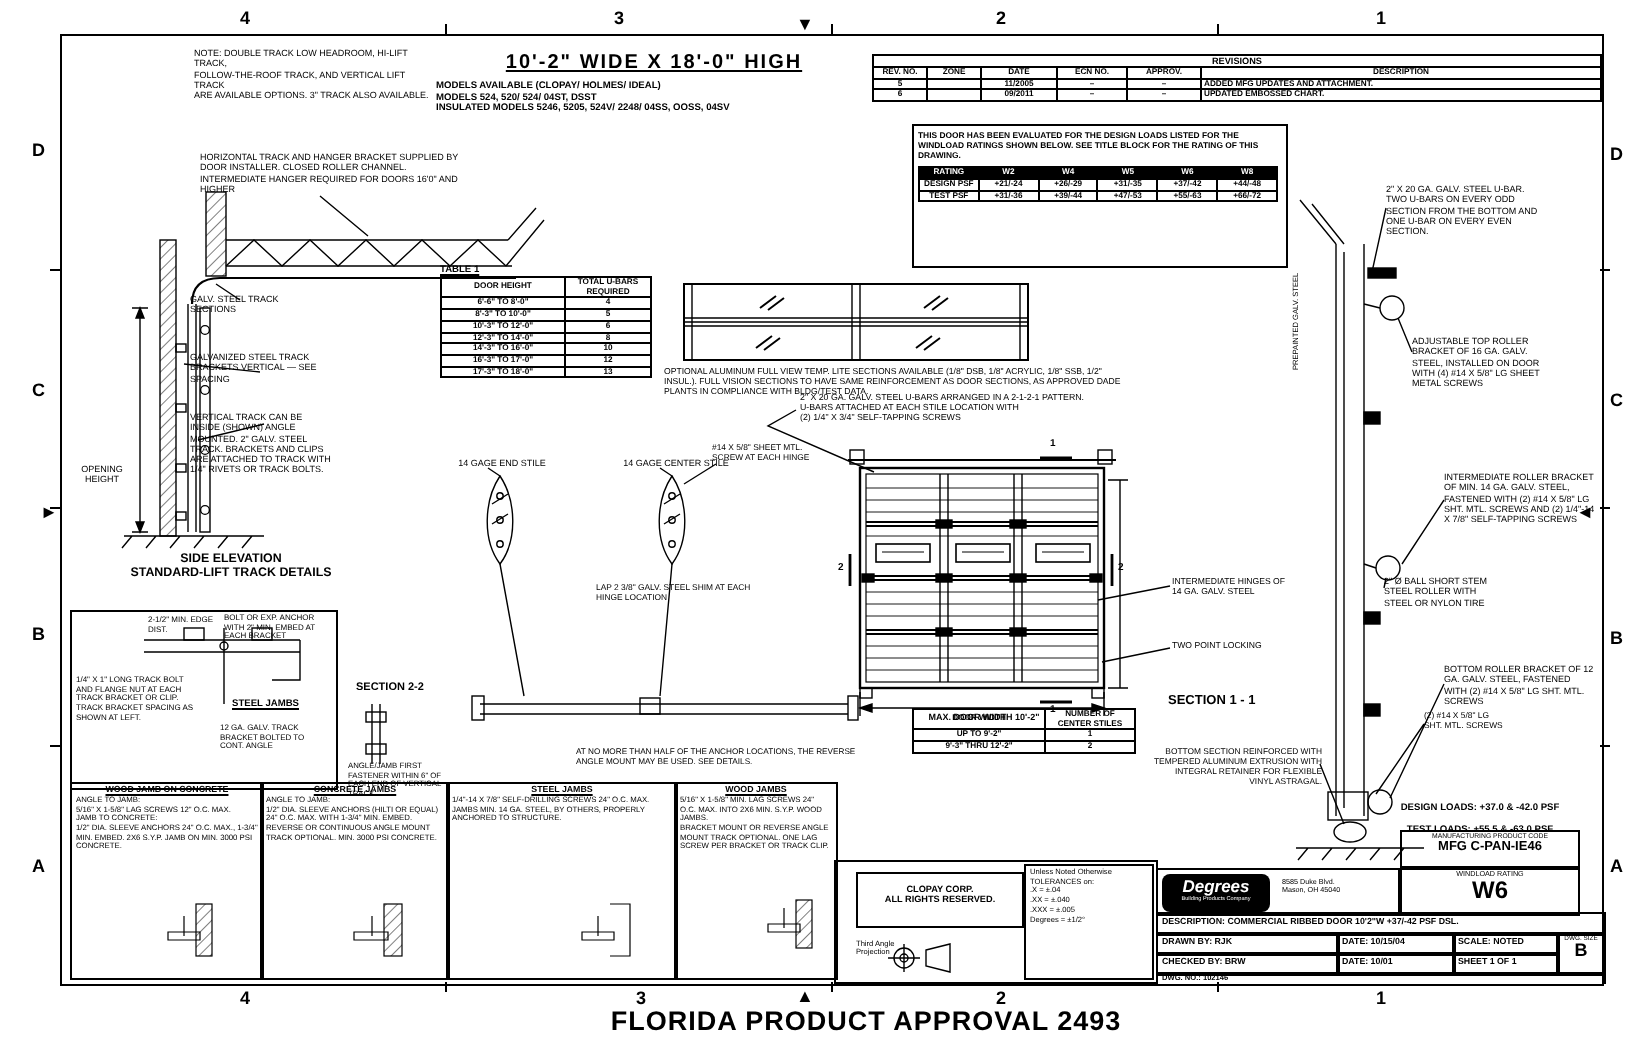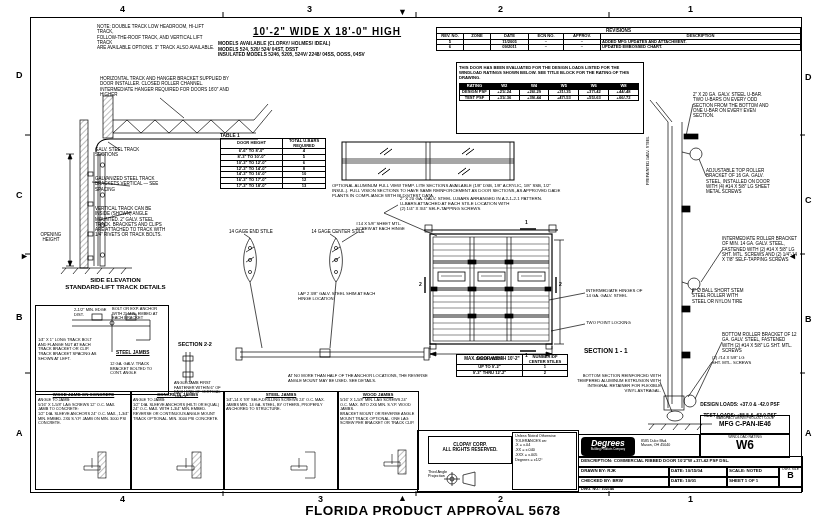--- a/index.html
+++ b/index.html
@@ -488,15 +488,15 @@
   <div class="bx" style="left:668px;top:476px;width:58px;height:10px;">
     <div class="b" style="font-size:4.4px;padding:1px 2px;">DATE: 10/01</div>
   </div>
   <div class="bx" style="left:726px;top:476px;width:52px;height:10px;">
     <div class="b" style="font-size:4.4px;padding:1px 2px;">SHEET 1 OF 1</div>
   </div>
   <div class="bx" style="left:578px;top:486px;width:223px;height:5px;border-bottom:none;">
     <div class="b" style="font-size:3.8px;padding:0 2px;">DWG. NO.: 102146</div>
   </div>
 
-  <div class="n b ctr" style="left:258px;top:503px;width:350px;font-size:13.5px;letter-spacing:0.5px;">FLORIDA PRODUCT APPROVAL 5678</div>
+  <div class="n b ctr" style="left:258px;top:503px;width:350px;font-size:13.5px;letter-spacing:0.5px;">FLORIDA PRODUCT APPROVAL 2493</div>
 
 </div>
 
 </body></html>

